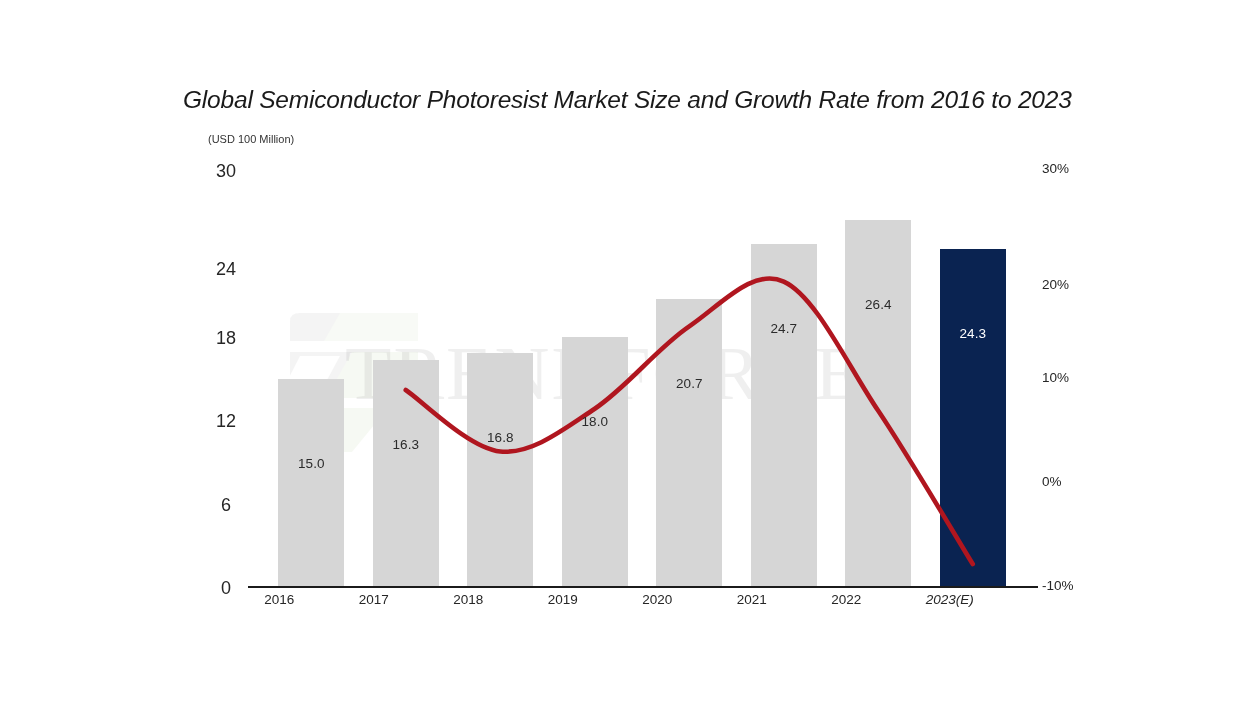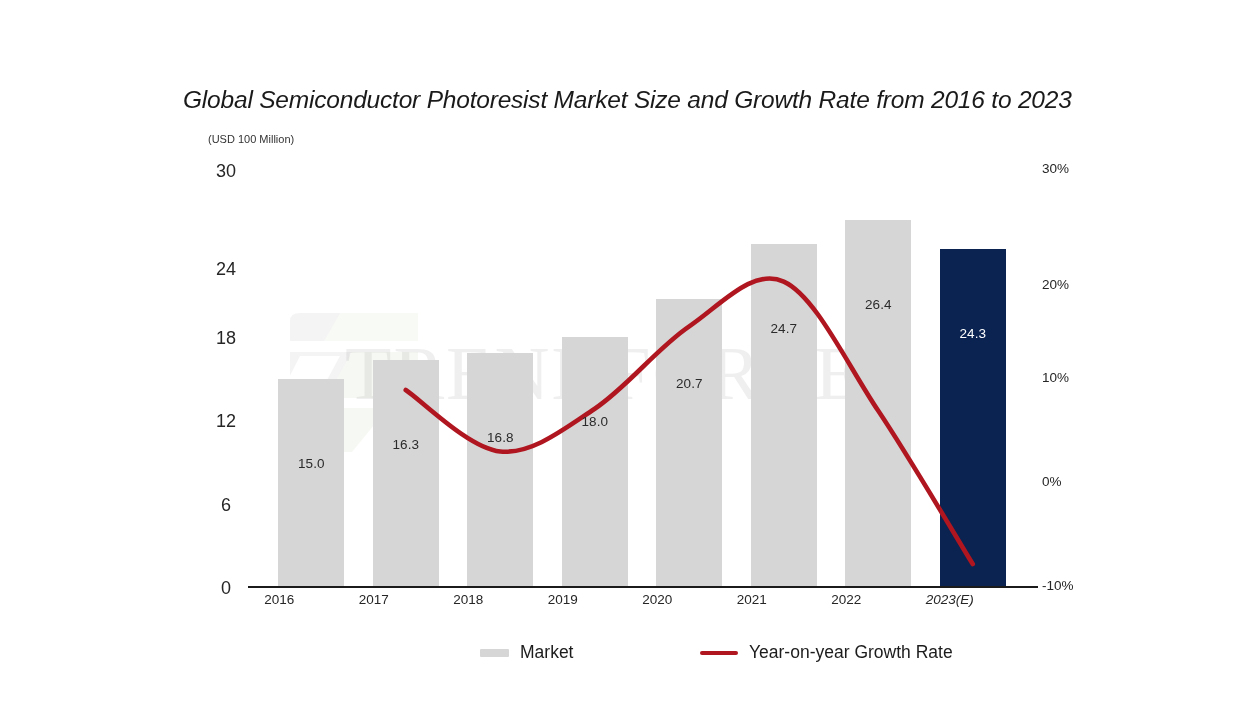--- a/index.html
+++ b/index.html
@@ -144,24 +144,14 @@
       <div class="xlabel" style="left: 264.25px; width: 94px;">2016</div>
       <div class="xlabel" style="left: 358.75px; width: 94px;">2017</div>
       <div class="xlabel" style="left: 453.25px; width: 94px;">2018</div>
       <div class="xlabel" style="left: 547.75px; width: 94px;">2019</div>
       <div class="xlabel" style="left: 642.25px; width: 94px;">2020</div>
       <div class="xlabel" style="left: 736.75px; width: 94px;">2021</div>
       <div class="xlabel" style="left: 831.25px; width: 94px;">2022</div>
       <div class="xlabel" style="left: 925.75px; width: 94px; font-style: italic;">2023(E)</div>
     </div>
 
-  <div class="legend">
-    <div class="lg-item" style="left:480px;top:2px;">
-      <span class="lg-swatch-bar" id="lg0" style="background: rgb(214, 214, 214);"></span>
-      <span class="lg-text">Market</span>
-    </div>
-    <div class="lg-item" style="left:700px;top:2px;">
-      <span class="lg-swatch-line" id="lg1" style="background: rgb(176, 22, 31);"></span>
-      <span class="lg-text">Year-on-year Growth Rate</span>
-    </div>
-  </div>
 
 </div>
 
 </body></html>

